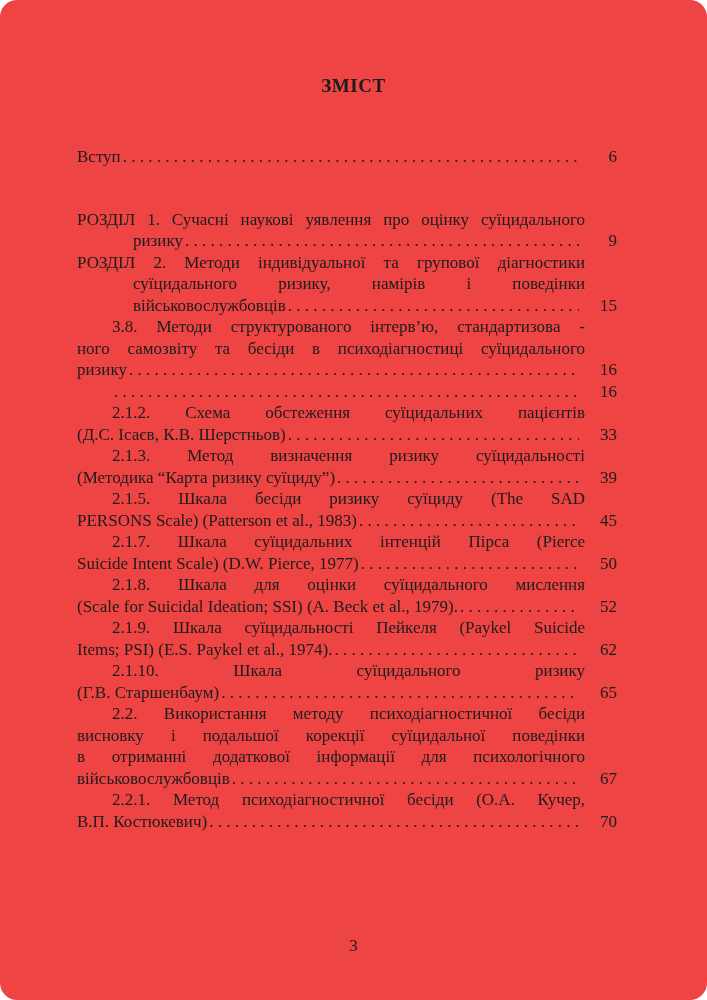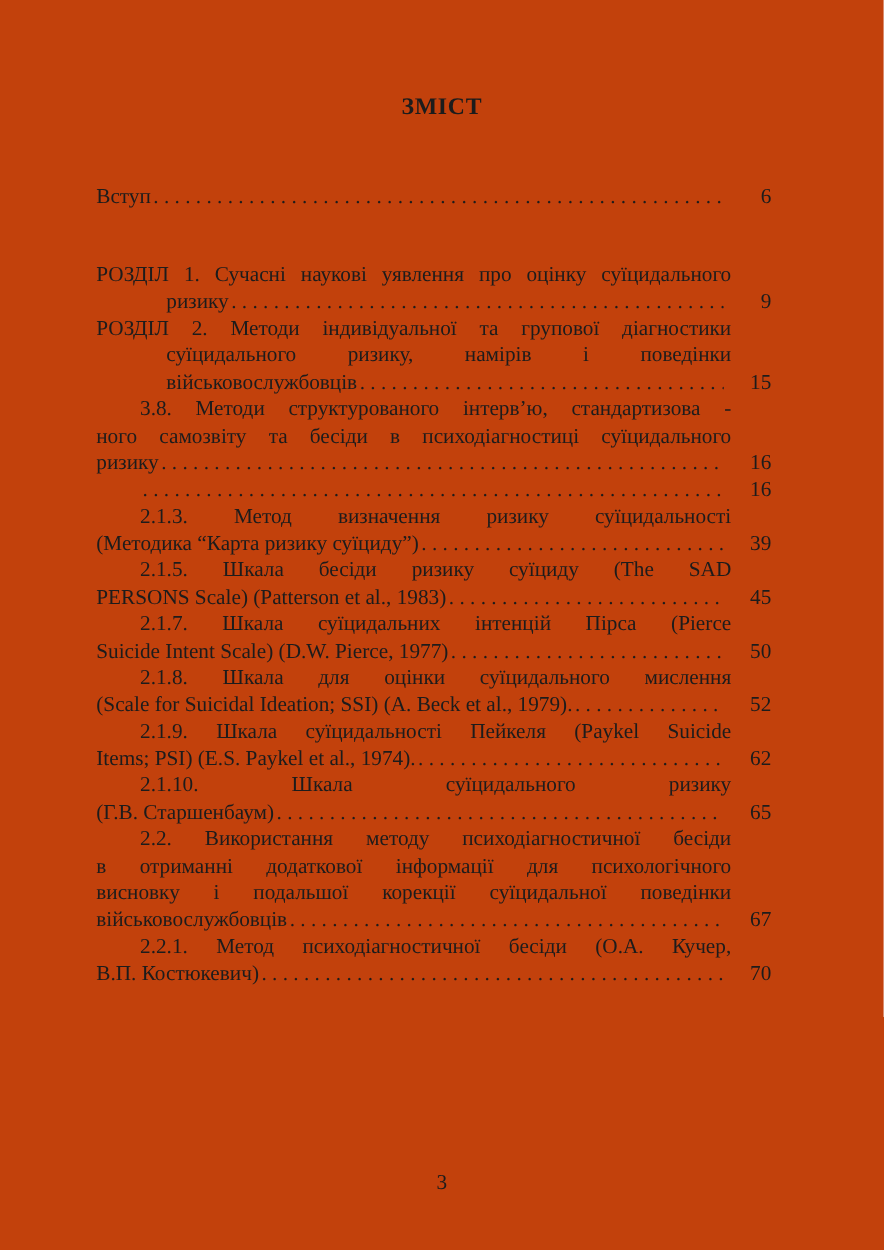--- a/index.html
+++ b/index.html
@@ -1,22 +1,23 @@
 <!DOCTYPE html>
 <html lang="uk"><head>
 <meta charset="utf-8">
 <style>
   html,body{margin:0;padding:0;background:#ffffff;}
   .page{
     position:relative;
     width:707px;height:1000px;
-    background:#c2410c;
+    background:#ef4444;
     color:#1c1c1c;
     font-family:"Liberation Serif","DejaVu Serif",serif;
     overflow:hidden;
+    border-radius:17px;
   }
   .doc-title{
     position:absolute;top:75px;left:0;width:100%;
     text-align:center;
     font-size:19px;font-weight:bold;letter-spacing:0.6px;
   }
   .toc{
     position:absolute;left:77px;top:146px;width:540px;
     font-size:17px;line-height:21.5px;
   }
@@ -85,20 +86,28 @@
           <span class="pg">16</span>
         </div>
       </div>
       <div class="entry">
         <div class="line i-para end">
           <span class="leader"></span>
           <span class="pg">16</span>
         </div>
       </div>
       <div class="entry">
+        <div class="line i-para just">2.1.2. Схема обстеження суїцидальних пацієнтів</div>
+        <div class="line i-flush end">
+          <span class="txt">(Д.С. Ісаєв, К.В. Шерстньов)</span>
+          <span class="leader"></span>
+          <span class="pg">33</span>
+        </div>
+      </div>
+      <div class="entry">
         <div class="line i-para just">2.1.3.&nbsp;Метод визначення ризику суїцидальності</div>
         <div class="line i-flush end">
           <span class="txt">(Методика “Карта ризику суїциду”)</span>
           <span class="leader"></span>
           <span class="pg">39</span>
         </div>
       </div>
       <div class="entry">
         <div class="line i-para just">2.1.5. Шкала бесіди ризику суїциду (The SAD</div>
         <div class="line i-flush end">
@@ -134,22 +143,22 @@
       <div class="entry">
         <div class="line i-para just">2.1.10.&nbsp;Шкала суїцидального ризику</div>
         <div class="line i-flush end">
           <span class="txt">(Г.В. Старшенбаум)</span>
           <span class="leader"></span>
           <span class="pg">65</span>
         </div>
       </div>
       <div class="entry">
         <div class="line i-para just">2.2. Використання методу психодіагностичної бесіди</div>
+        <div class="line i-flush just">висновку і подальшої корекції суїцидальної поведінки</div>
         <div class="line i-flush just">в отриманні додаткової інформації для психологічного</div>
-        <div class="line i-flush just">висновку і подальшої корекції суїцидальної поведінки</div>
         <div class="line i-flush end">
           <span class="txt">військовослужбовців</span>
           <span class="leader"></span>
           <span class="pg">67</span>
         </div>
       </div>
       <div class="entry">
         <div class="line i-para just">2.2.1. Метод психодіагностичної бесіди (О.А. Кучер,</div>
         <div class="line i-flush end">
           <span class="txt">В.П. Костюкевич)</span>

